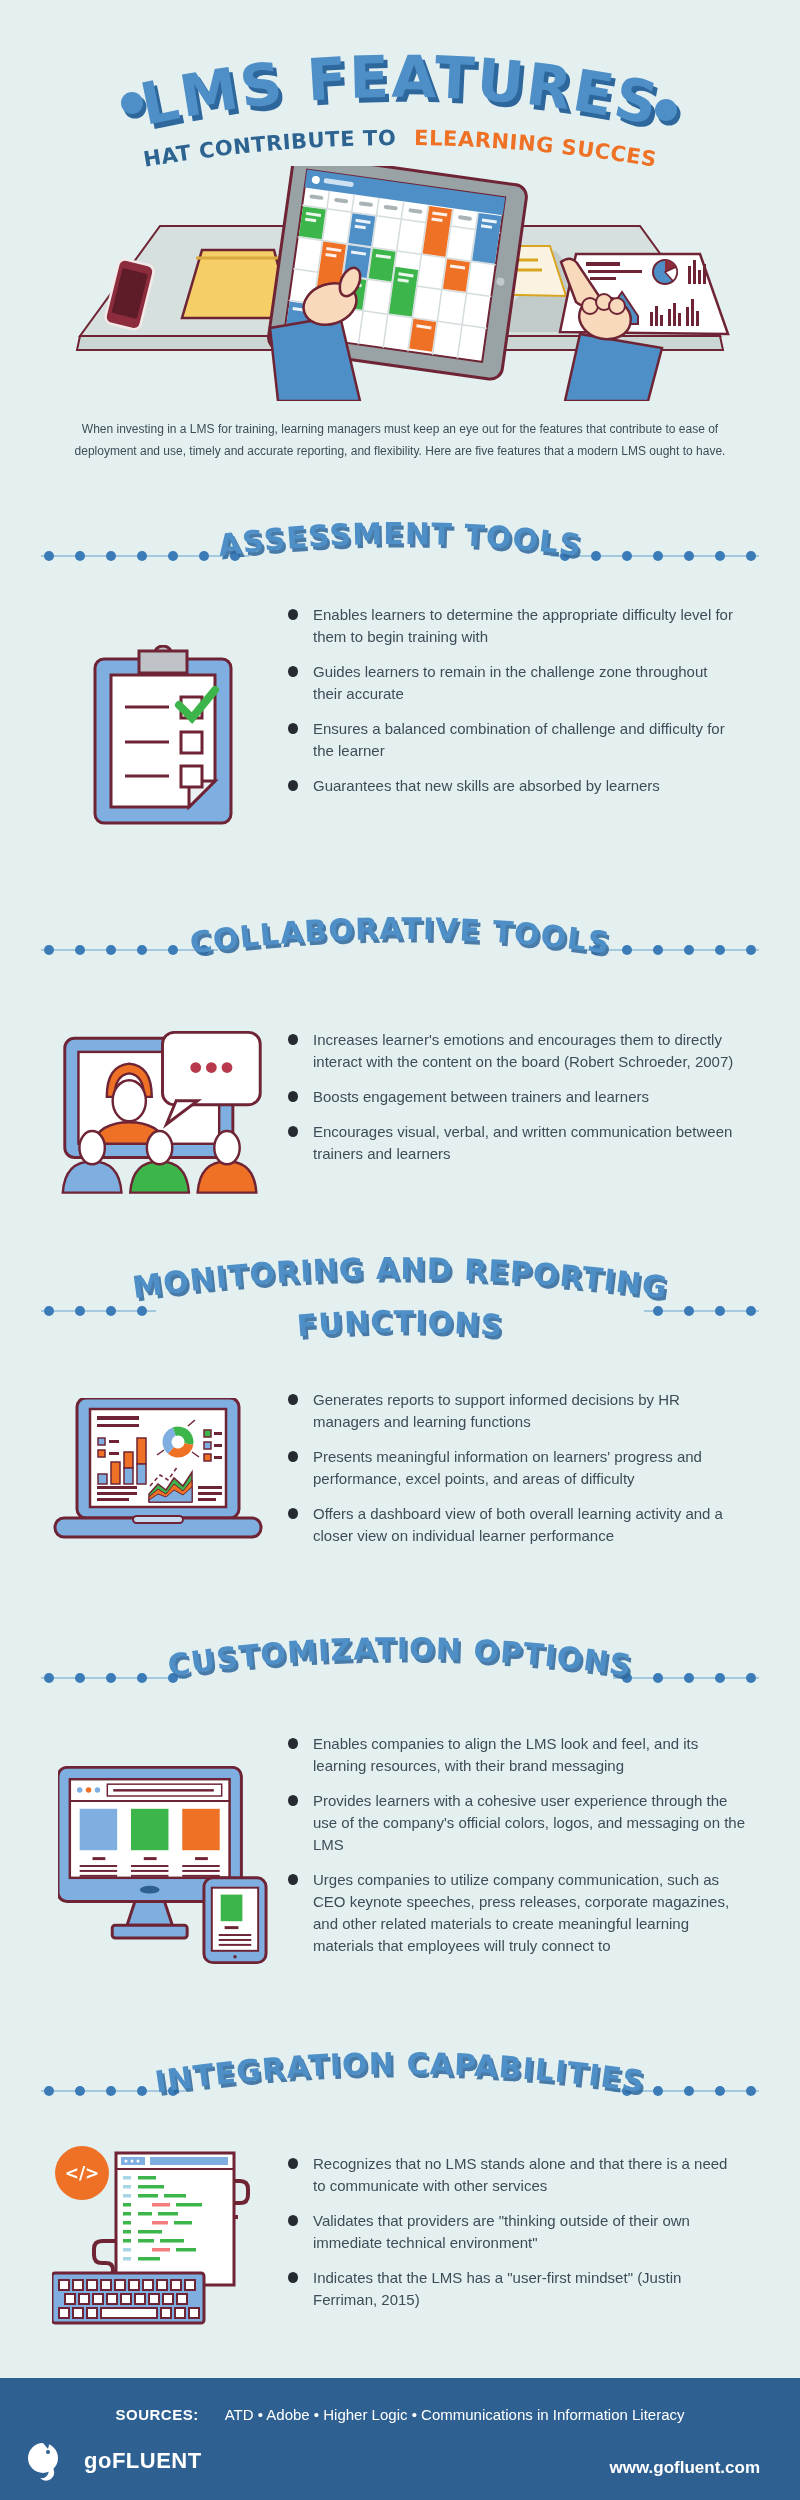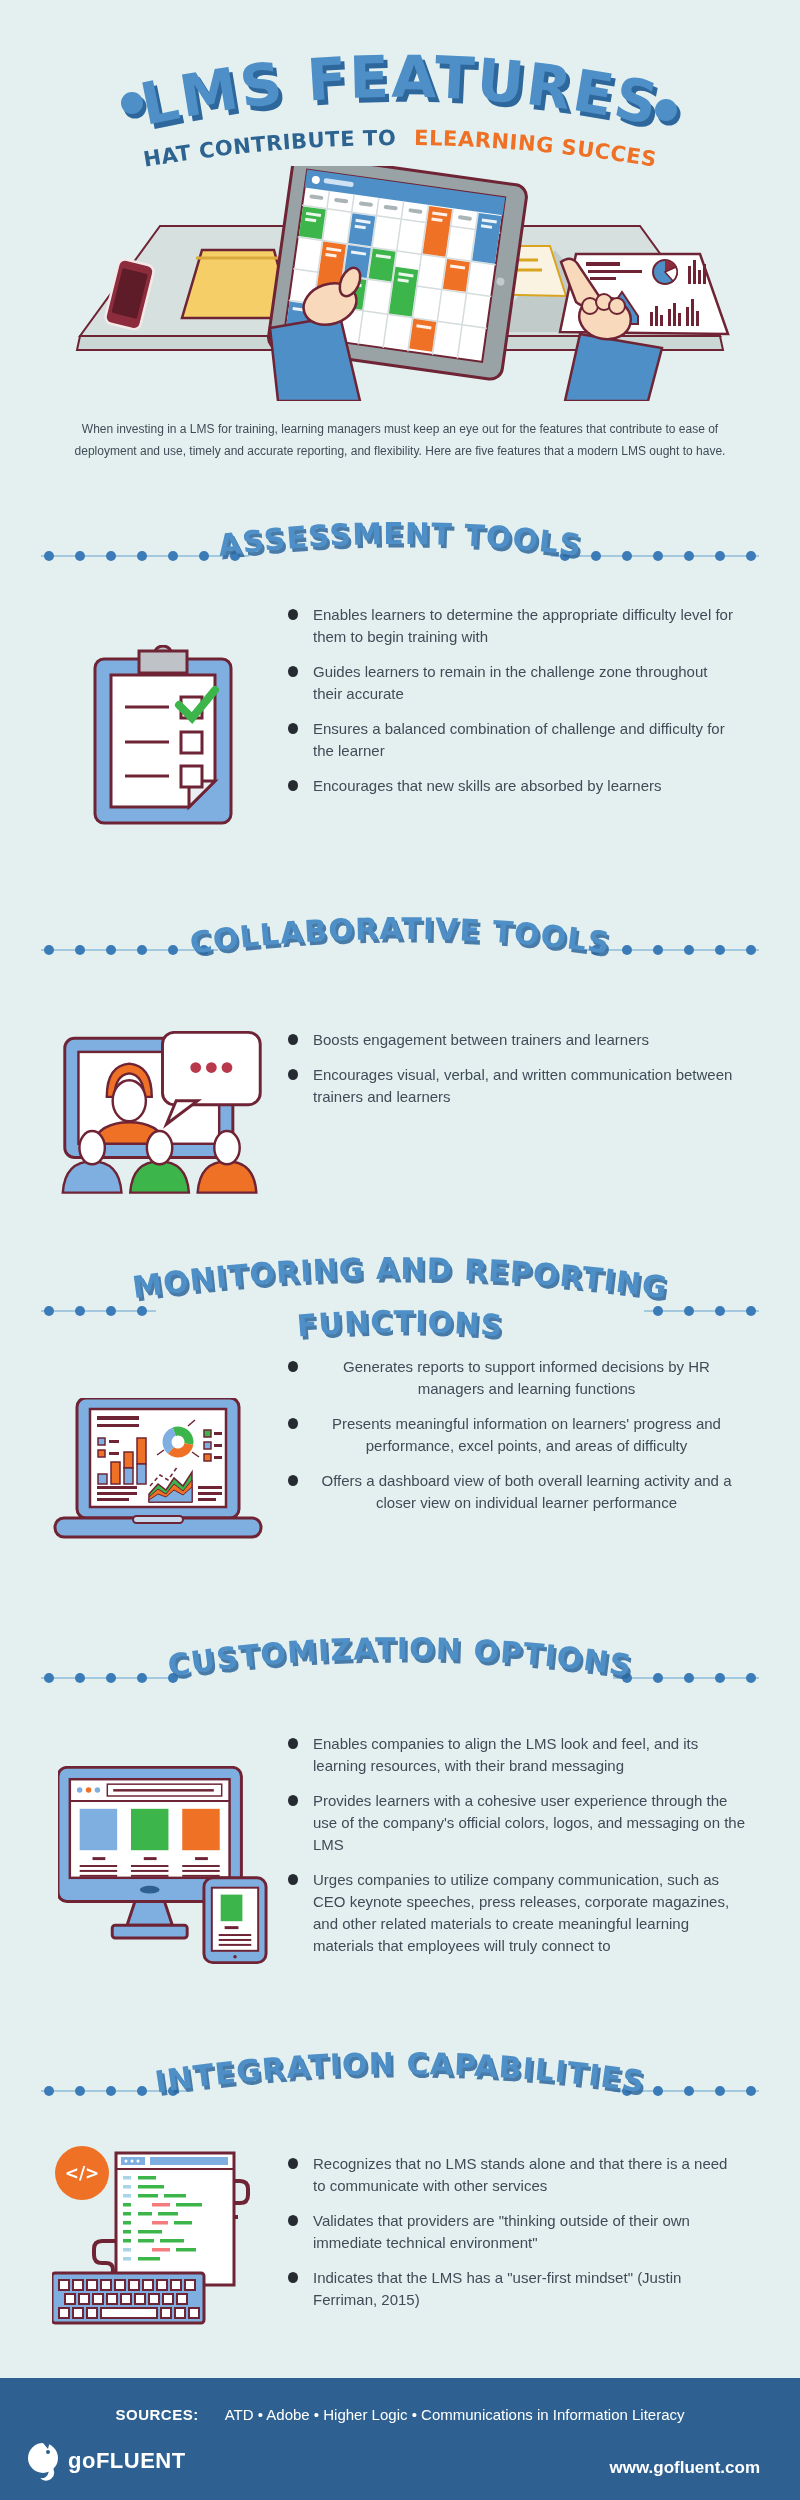--- a/index.html
+++ b/index.html
@@ -18,21 +18,21 @@
          color:#3F4C57;}
   
   .bullets{width:452px;}
   .bullet-item{display:flex;gap:15px;margin-bottom:13px;}
   .bdot{flex:0 0 auto;width:10px;height:11px;border-radius:50%;background:#252B31;margin-top:5px;}
   .btext{font-size:15px;line-height:22px;color:#3F4C57;}
   
   .footer{left:0;top:2378px;width:800px;height:122px;background:#2E6191;color:#FFFFFF;}
   .sources{position:absolute;top:28px;width:100%;text-align:center;font-size:15px;}
   .sources b{letter-spacing:.5px;margin-right:26px;}
-  .logo{position:absolute;left:26px;top:62px;display:flex;align-items:center;gap:4px;}
+  .logo{position:absolute;left:26px;top:62px;display:flex;align-items:center;gap:20px;}
   .logo-text{font-size:22px;font-weight:bold;letter-spacing:.5px;}
   .website{position:absolute;right:40px;top:80px;font-size:17px;font-weight:bold;margin-left:18px;}
 </style>
 </head>
 <body>
 
 <div class="page">
 
   <svg class="abs" style="left:0;top:15px;" width="800" height="165" viewBox="0 0 800 165">
     <defs>
@@ -245,21 +245,21 @@
       <div class="bullet-item">
         <span class="bdot"></span>
         <span class="btext">Guides learners to remain in the challenge zone throughout their accurate</span>
       </div>
       <div class="bullet-item">
         <span class="bdot"></span>
         <span class="btext">Ensures a balanced combination of challenge and difficulty for the learner</span>
       </div>
       <div class="bullet-item">
         <span class="bdot"></span>
-        <span class="btext">Encourages that new skills are absorbed by learners</span>
+        <span class="btext">Guarantees that new skills are absorbed by learners</span>
       </div>
     </div>
 
   <svg class="abs" style="left:0;top:900px;" width="800" height="90" viewBox="0 0 800 90">
     <defs>
         <path id="hp2" d="M 140,62 Q 400,16 660,62" fill="none"></path>
       </defs>
     <g transform="translate(49,50)">
         <line x1="-8" y1="0" x2="169" y2="0" stroke="#8FBBD9" stroke-width="1.5"></line>
         <circle cx="0" cy="0" r="5" fill="#3B7CB8"></circle>
@@ -299,20 +299,24 @@
     <g>
       <path d="M8,166 Q10,134 38,134 Q66,134 68,166 Z" fill="#7FAEE0" stroke="#6E2434" stroke-width="2.5"></path>
       <ellipse cx="38" cy="120" rx="13" ry="17" fill="#FFFFFF" stroke="#6E2434" stroke-width="2.5"></ellipse>
       <path d="M77,166 Q79,134 107,134 Q135,134 137,166 Z" fill="#3CB54A" stroke="#6E2434" stroke-width="2.5"></path>
       <ellipse cx="107" cy="120" rx="13" ry="17" fill="#FFFFFF" stroke="#6E2434" stroke-width="2.5"></ellipse>
       <path d="M146,166 Q148,134 176,134 Q204,134 206,166 Z" fill="#EE7125" stroke="#6E2434" stroke-width="2.5"></path>
       <ellipse cx="176" cy="120" rx="13" ry="17" fill="#FFFFFF" stroke="#6E2434" stroke-width="2.5"></ellipse>
     </g>
   </svg>
   <div class="abs bullets" style="left:288px;top:1029px;">
+      <div class="bullet-item">
+        <span class="bdot"></span>
+        <span class="btext">Increases learner's emotions and encourages them to directly interact with the content on the board (Robert Schroeder, 2007)</span>
+      </div>
       <div class="bullet-item">
         <span class="bdot"></span>
         <span class="btext">Boosts engagement between trainers and learners</span>
       </div>
       <div class="bullet-item">
         <span class="bdot"></span>
         <span class="btext">Encourages visual, verbal, and written communication between trainers and learners</span>
       </div>
     </div>
 
@@ -385,21 +389,21 @@
         <path d="M98,88 L108,77 L116,82 L126,68" fill="none" stroke="#6E2434" stroke-width="1.5" stroke-dasharray="4 3"></path>
       </g>
       <rect x="45" y="88" width="40" height="3" fill="#6E2434"></rect>
       <rect x="45" y="94" width="40" height="3" fill="#6E2434"></rect>
       <rect x="45" y="100" width="32" height="3" fill="#6E2434"></rect>
       <rect x="146" y="88" width="24" height="3" fill="#6E2434"></rect>
       <rect x="146" y="94" width="24" height="3" fill="#6E2434"></rect>
       <rect x="146" y="100" width="18" height="3" fill="#6E2434"></rect>
     </g>
   </svg>
-  <div class="abs bullets" style="left:288px;top:1356px;text-align:center;">
+  <div class="abs bullets" style="left:288px;top:1389px;">
       <div class="bullet-item">
         <span class="bdot"></span>
         <span class="btext">Generates reports to support informed decisions by HR managers and learning functions</span>
       </div>
       <div class="bullet-item">
         <span class="bdot"></span>
         <span class="btext">Presents meaningful information on learners' progress and performance, excel points, and areas of difficulty</span>
       </div>
       <div class="bullet-item">
         <span class="bdot"></span>

